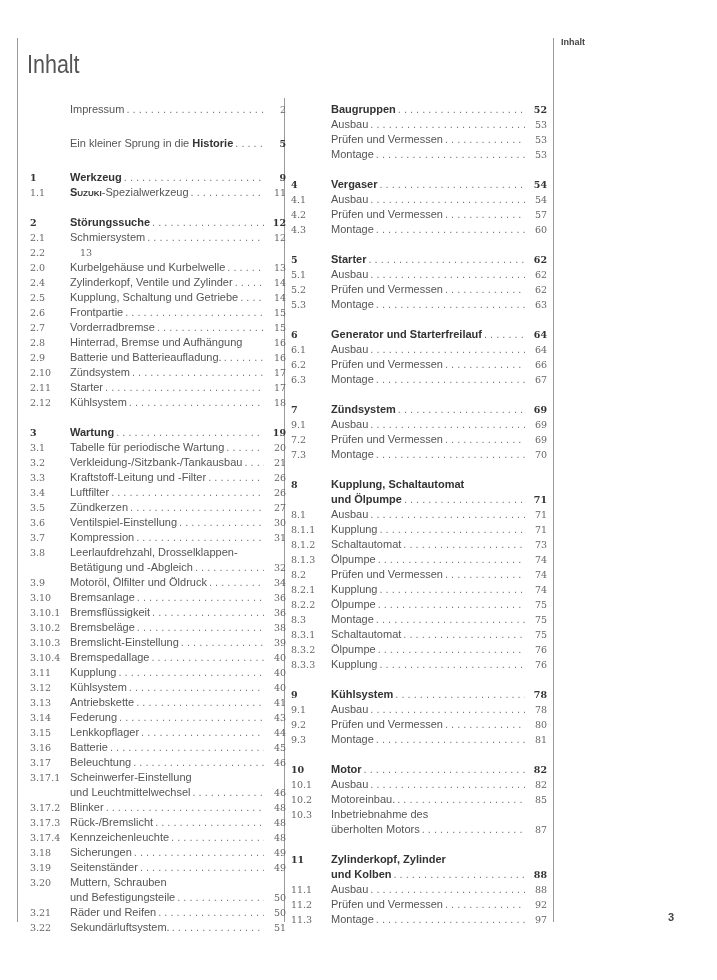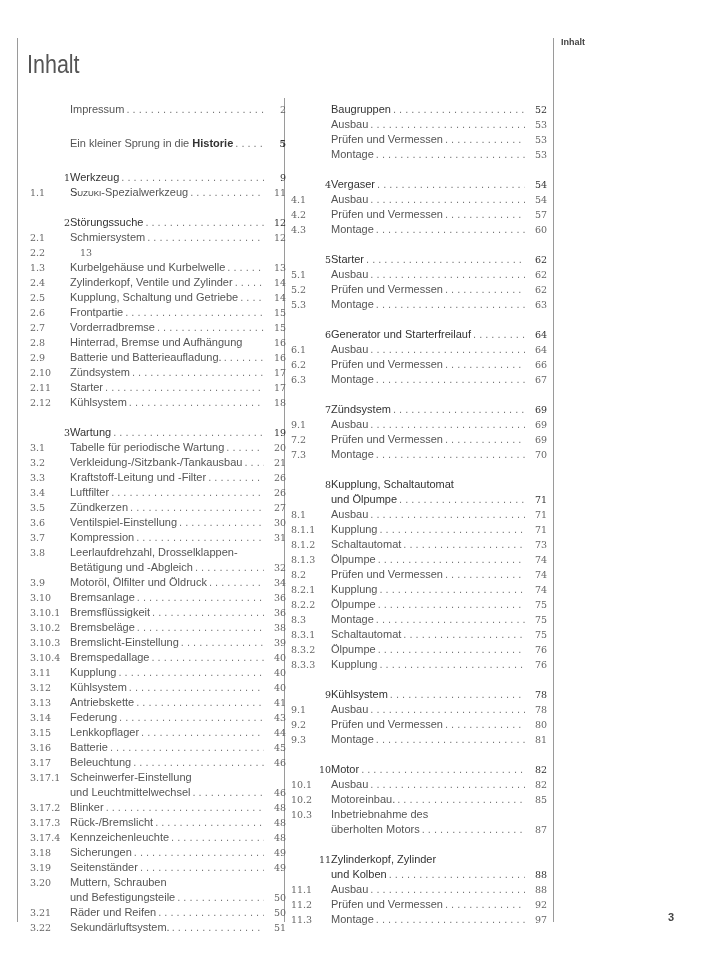--- a/index.html
+++ b/index.html
@@ -29,27 +29,27 @@
     display: flex; align-items: baseline; white-space: nowrap;
   }
   .num { width: 40px; flex: none; font-family: "DejaVu Serif", serif; font-size: 9.5px; color: #666; }
   .title-wrap { flex: 1; display: flex; overflow: hidden; color: #555; }
   .title-text { flex: none; }
   .leader {
     flex: 1; overflow: hidden; color: #777; letter-spacing: 2.2px; padding-left: 2px;
   }
   .leader::after { content: ". . . . . . . . . . . . . . . . . . . . . . . . . . . . . . . . . . . . . . . . . . . . . . . . . . . . . ."; letter-spacing: 0; }
   .page { width: 22px; flex: none; text-align: right; font-family: "DejaVu Serif", serif; font-size: 9.5px; color: #666; }
-  .row.bold .title-text, .row.bold .page, .row.bold .num { font-weight: normal; color: #333; text-align: right; }
+  .row.bold .title-text, .row.bold .page, .row.bold .num { font-weight: bold; color: #333; }
   .row.bold .num, .row.bold .page { font-family: "DejaVu Serif", serif; }
   .row.nolead .leader::after { content: ""; }
   .gap { height: 15px; }
   .gap-big { height: 19px; }
   .hist-b { font-weight: bold; color: #333; text-align: right; }
-  .sc { font-variant: small-caps; font-weight: normal; color: #333; }
+  .sc { font-variant: small-caps; font-weight: bold; color: #333; }
 </style>
 </head>
 <body>
 
 <div class="rule" id="rule-left"></div>
 <div class="rule" id="rule-mid"></div>
 <div class="rule" id="rule-right"></div>
 
 <h1 id="page-title">Inhalt</h1>
 <div id="running-head">Inhalt</div>
@@ -105,21 +105,21 @@
         <span class="title-text">Schmiersystem</span>
         <span class="leader"></span>
       </span>
       <span class="page">12</span>
     </div>
     <div class="row">
       <span class="num">2.2</span>
       <span class="page">13</span>
     </div>
     <div class="row">
-      <span class="num">1.3</span>
+      <span class="num">2.0</span>
       <span class="title-wrap">
         <span class="title-text">Kurbelgehäuse und Kurbelwelle</span>
         <span class="leader"></span>
       </span>
       <span class="page">13</span>
     </div>
     <div class="row">
       <span class="num">2.4</span>
       <span class="title-wrap">
         <span class="title-text">Zylinderkopf, Ventile und Zylinder</span>

